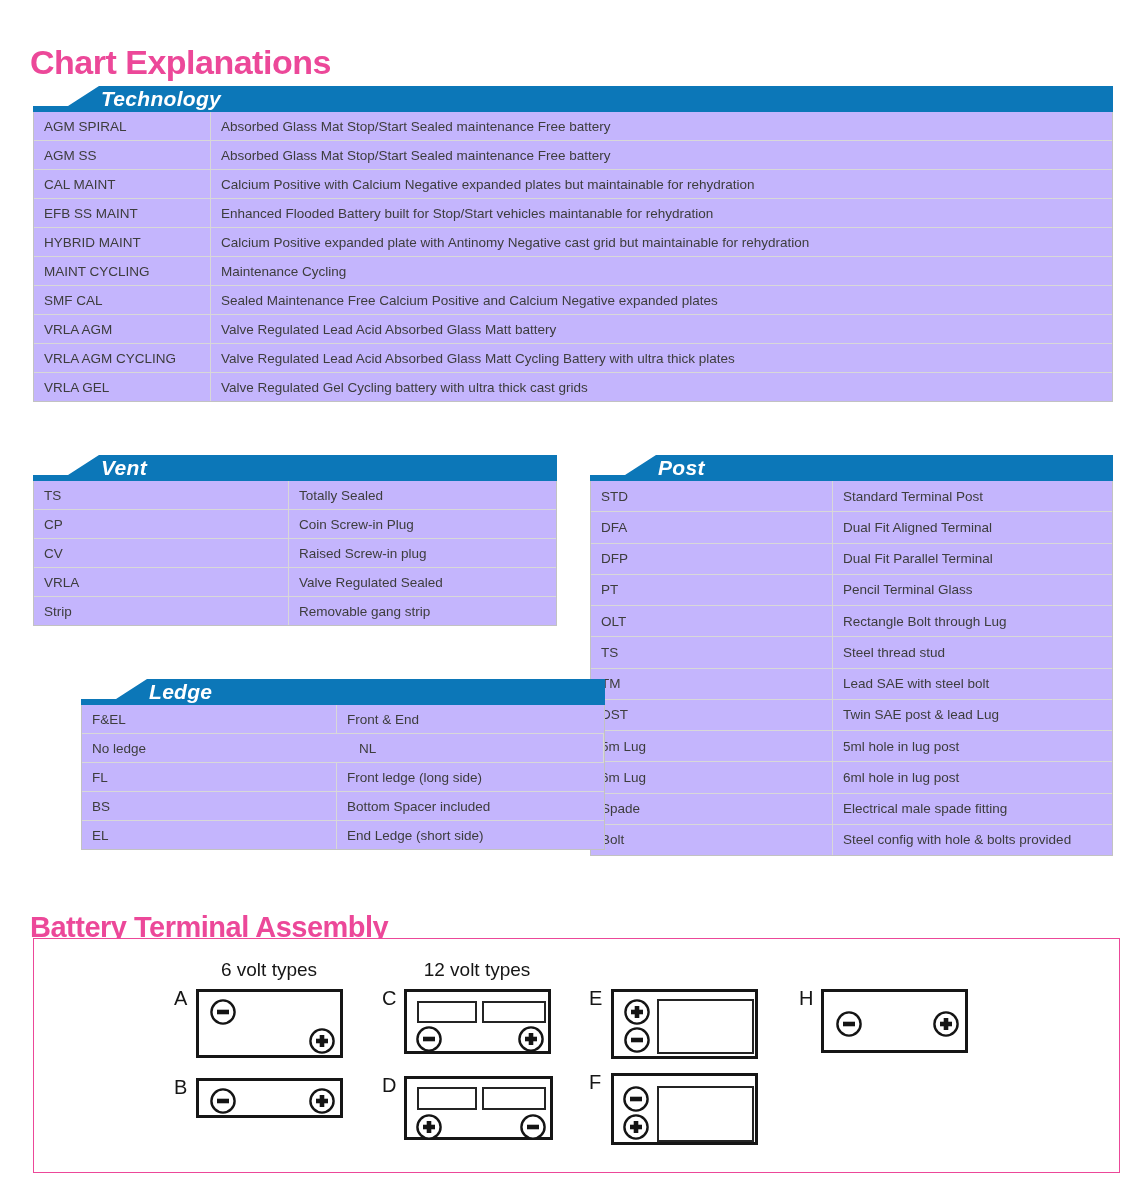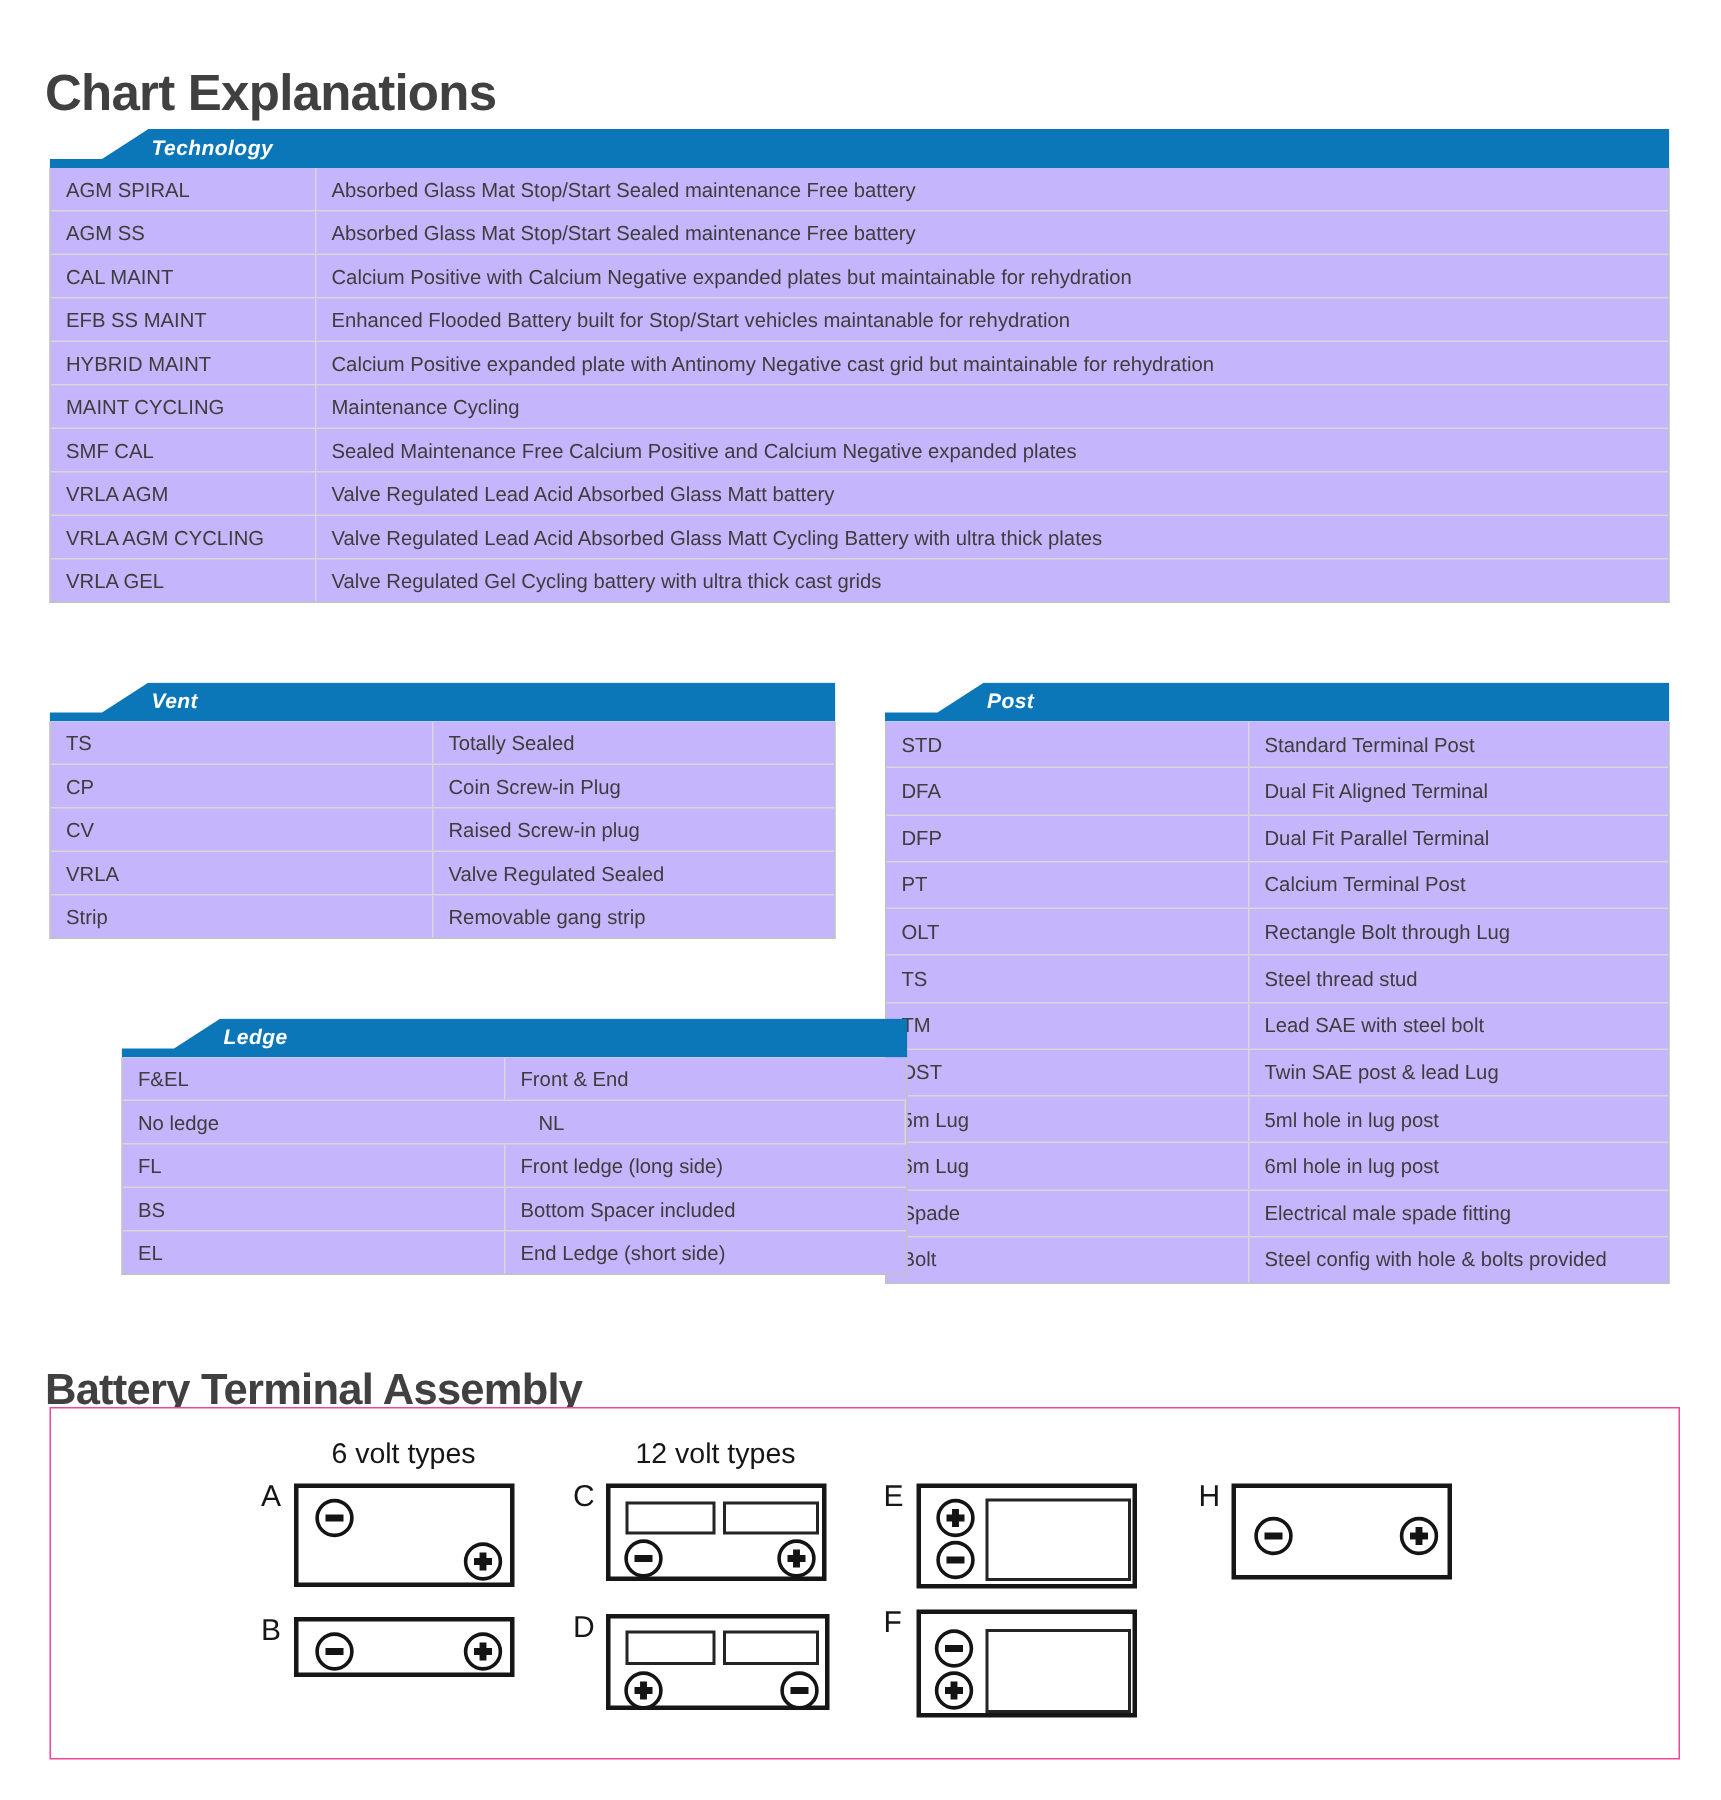--- a/index.html
+++ b/index.html
@@ -3,35 +3,35 @@
 <meta charset="utf-8">
 <style>
   html,body { margin:0; padding:0; background:#ffffff; }
   body {
     width:1147px; height:1200px; position:relative; overflow:hidden;
     font-family:"Liberation Sans", sans-serif; color:#3d3d3d;
   }
 
   
   .h1 {
-    position:absolute; font-weight:bold; color:#404040;
+    position:absolute; font-weight:bold; color:#ec4899;
     font-size:34px; letter-spacing:-0.5px; white-space:nowrap;
   }
   #main-title { left:30px; top:20px; }
   #assembly-title { left:30px; top:892px; font-size:29px; }
 
   
   .table-section { position:absolute; }
   .section-bar {
     position:relative; height:26px; background:var(--accent,#0c77b8);
     clip-path: polygon(0 100%, 0 77%, 35px 77%, 66px 0, 100% 0, 100% 100%);
   }
   .bar-title {
     position:absolute; left:68px; top:0; line-height:25px; color:#ffffff;
-    font-style:italic; font-weight:bold; font-size:14px; letter-spacing:.3px;
+    font-style:italic; font-weight:bold; font-size:21px; letter-spacing:.3px;
   }
 
   
   .tbl { border:1px solid #c2c2c2; border-top:none; background:#c4b5fd; }
   .trow { display:flex; height:var(--rh,28px); border-top:1px solid #d8d8d8; }
   .trow:first-child { border-top:none; }
   .tcell {
     display:flex; align-items:center; font-size:13.5px; color:#3d3d3d;
     padding:0 10px; box-sizing:border-box; white-space:nowrap; overflow:hidden;
   }
@@ -150,21 +150,21 @@
       <div class="trow">
         <div class="tcell code">DFA</div>
         <div class="tcell desc">Dual Fit Aligned Terminal</div>
       </div>
       <div class="trow">
         <div class="tcell code">DFP</div>
         <div class="tcell desc">Dual Fit Parallel Terminal</div>
       </div>
       <div class="trow">
         <div class="tcell code">PT</div>
-        <div class="tcell desc">Calcium Terminal Post</div>
+        <div class="tcell desc">Pencil Terminal Glass</div>
       </div>
       <div class="trow">
         <div class="tcell code">OLT</div>
         <div class="tcell desc">Rectangle Bolt through Lug</div>
       </div>
       <div class="trow">
         <div class="tcell code">TS</div>
         <div class="tcell desc">Steel thread stud</div>
       </div>
       <div class="trow">

